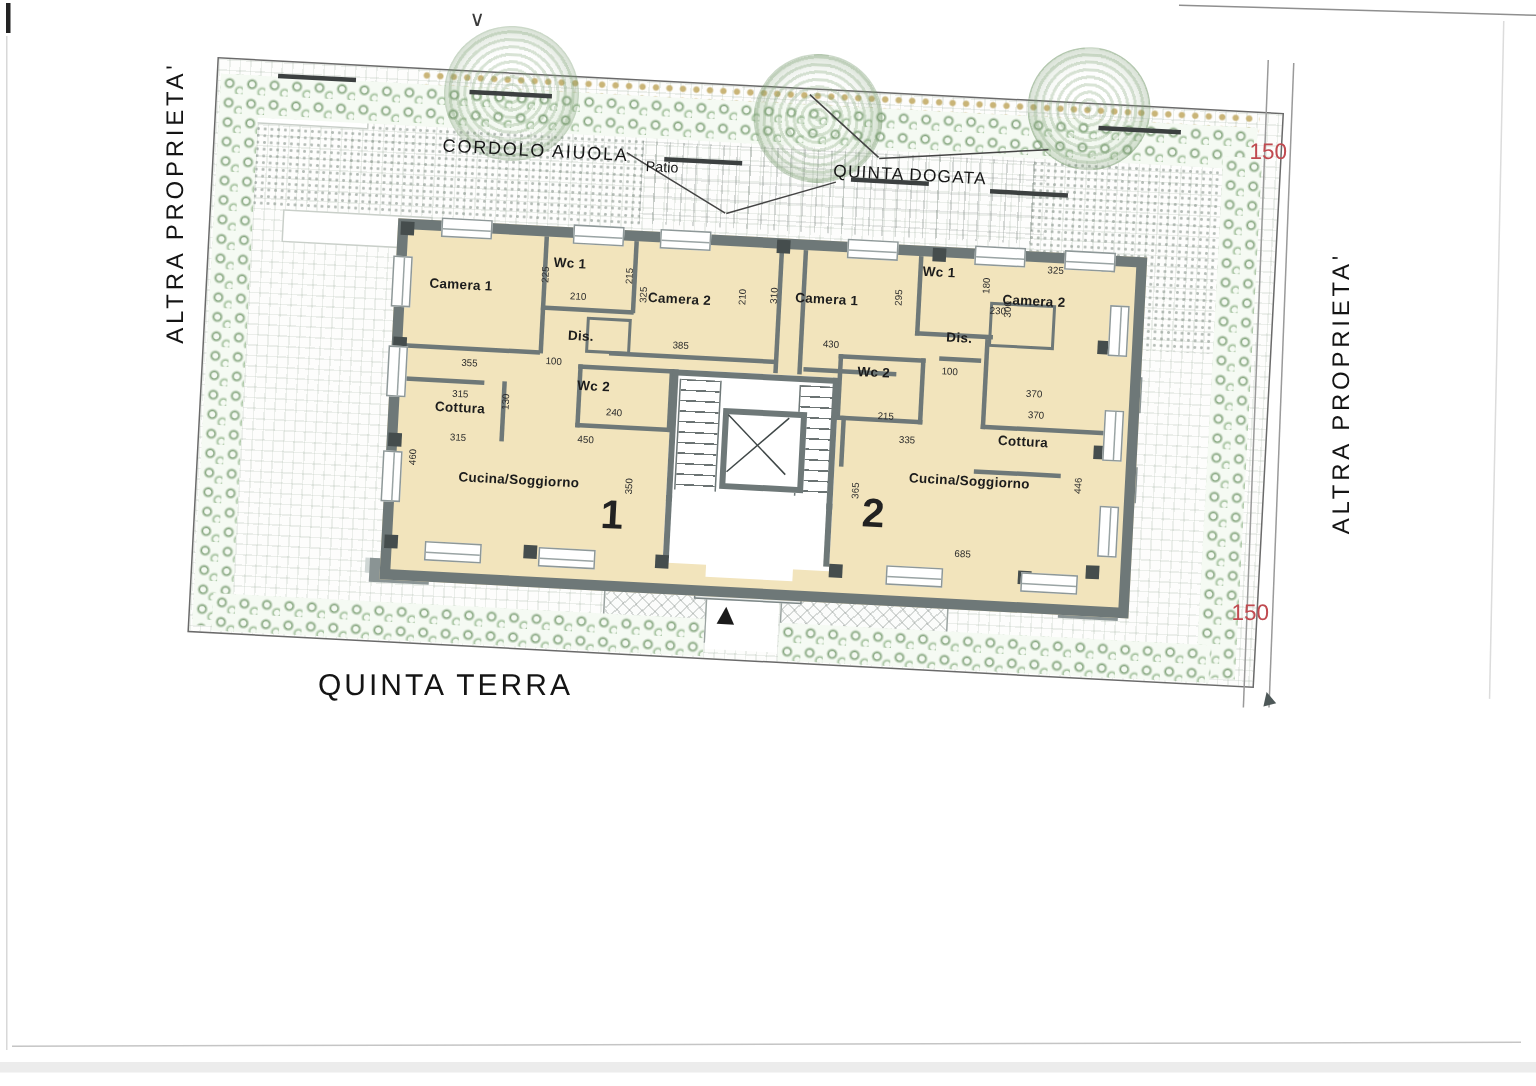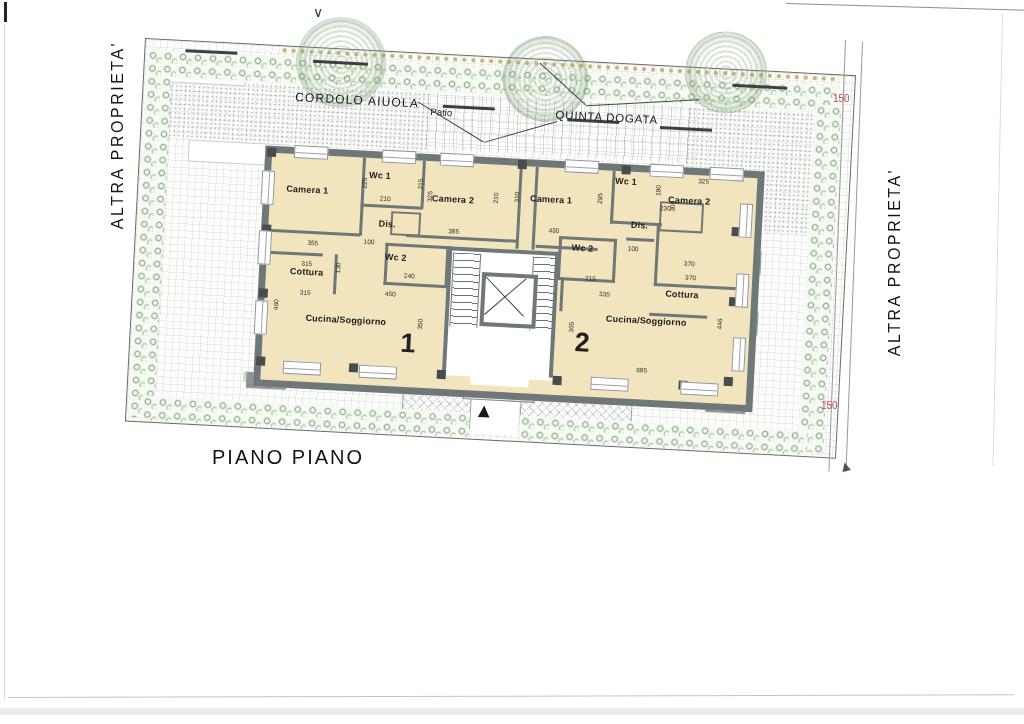--- a/index.html
+++ b/index.html
@@ -63,21 +63,21 @@
   .xline{position:absolute;height:1px;background:#3f4747;transform-origin:0 0;}
   .closet{position:absolute;border:2px solid #6e7878;background:#f2e4bc;}
   .swing{position:absolute;border:1px solid #555;background:
         linear-gradient(to top right, rgba(0,0,0,0) 48.5%, #555 48.5% 51.5%, rgba(0,0,0,0) 51.5%), #fff;}
   .terr{position:absolute;background:#cfd6d4;}
   .stub{position:absolute;background:#8a9494;}
   .steps{position:absolute;background:#e8ebea;border:1px solid #7d8787;
         background-image:repeating-linear-gradient(rgba(90,100,100,.7) 0 1px, transparent 1px 5px);}
   
   .prop-label{position:absolute;white-space:nowrap;font-size:16px;letter-spacing:2.5px;color:#141414;font-weight:500;}
-  .red-dim{position:absolute;color:#c04a50;font-size:10px;font-weight:500;}
+  .red-dim{position:absolute;color:#c04a50;font-size:15px;font-weight:500;}
   .floor-title{position:absolute;font-size:20px;letter-spacing:2px;color:#141414;font-weight:500;}
   .tri{position:absolute;color:#1a1a1a;}
   .dimline{position:absolute;width:1px;background:#9a9a9a;transform-origin:0 0;}
 </style>
 </head>
 <body>
 <div id="page">
 
 <div class="abs" style="left:4px;top:2px;width:3px;height:20px;background:#232323;"></div>
 <div class="scanline" style="left:786px;top:3px;width:244px;height:1px;background:#8f8f8f;transform:rotate(1.6deg);transform-origin:0 0;"></div>
@@ -265,15 +265,15 @@
 <div class="prop-label" style="left:118px;top:135px;transform:translate(-50%,-50%) rotate(-90deg);">ALTRA PROPRIETA'</div>
 <div class="prop-label" style="left:895px;top:262px;transform:translate(-50%,-50%) rotate(-90deg);">ALTRA PROPRIETA'</div>
 
 <div class="dimline" style="left:845px;top:40px;height:432px;transform:rotate(2.2deg);"></div>
 <div class="dimline" style="left:862px;top:42px;height:430px;transform:rotate(2.2deg);"></div>
 <div class="red-dim" style="left:833px;top:93px;">150</div>
 <div class="red-dim" style="left:821px;top:400px;">150</div>
 
 <div class="tri" style="left:838px;top:457px;font-size:15px;color:#4e5858;transform:rotate(-14deg);">▲</div>
 
-<div class="floor-title" style="left:212px;top:446px;">PIANO PIANO</div>
+<div class="floor-title" style="left:212px;top:446px;">QUINTA TERRA</div>
 
 </div>
 
 </body></html>

